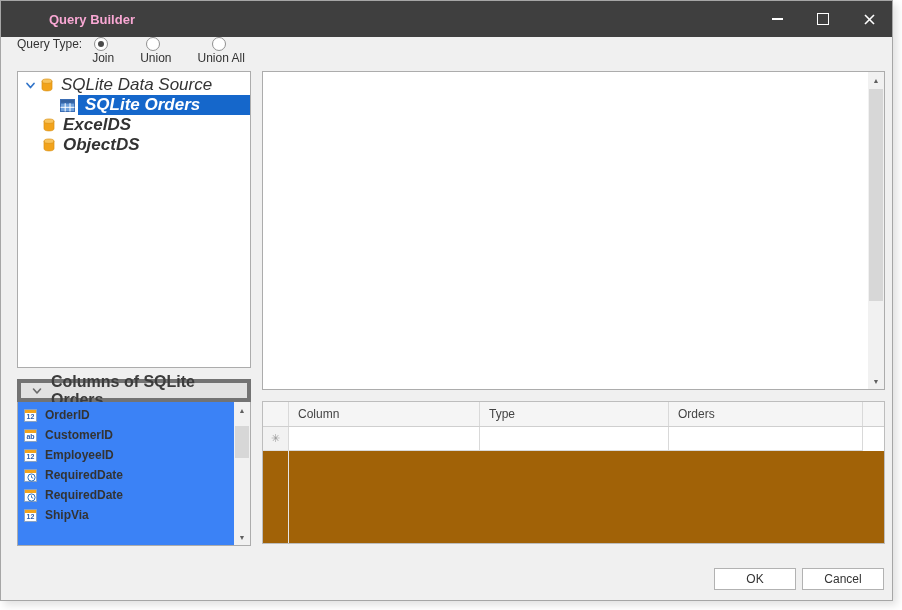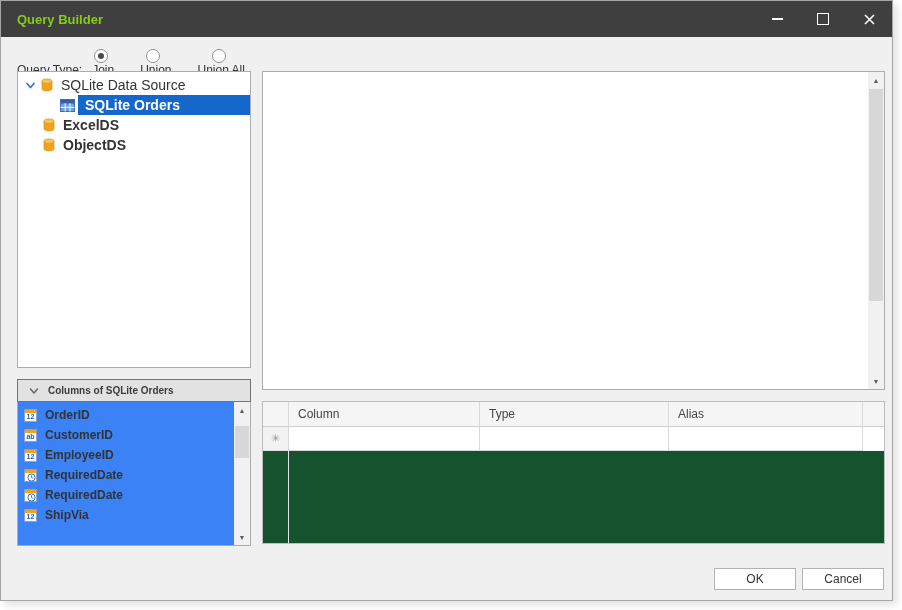--- a/index.html
+++ b/index.html
@@ -11,65 +11,65 @@
   .dialog{
     position:absolute;left:0;top:0;width:891px;height:599px;
     border:1px solid #a6a6a6;background:#f0f0f0;
     box-shadow:4px 4px 8px rgba(0,0,0,0.12);
   }
   
   .titlebar{
     position:absolute;left:0;top:0;right:0;height:36px;background:#3f3f3f;
     display:flex;align-items:center;
   }
-  .titlebar .title{color:#84cc16;font-size:13px;font-weight:bold;padding-left:16px;}
+  .titlebar .title{color:#f9a8d4;font-size:13px;font-weight:bold;padding-left:16px;margin-left:32px;}
   .win-controls{margin-left:auto;display:flex;height:100%;}
   .win-btn{width:46px;height:100%;display:flex;align-items:center;justify-content:center;cursor:default;}
   .min-bar{width:11px;height:2px;background:#fff;display:block;}
   .max-box{width:10px;height:10px;border:1.5px solid #fff;display:block;}
   .close-x{width:11px;height:11px;display:block;}
   
   .querytype{
-    position:absolute;left:16px;top:44px;height:32px;display:flex;align-items:flex-end;font-size:12px;
+    position:absolute;left:16px;top:36px;height:32px;display:flex;align-items:flex-start;font-size:12px;
   }
   .querytype .qt-label{margin-right:10px;}
   .radio-opt{display:flex;align-items:center;margin-right:26px;flex-direction:column;}
   .radio-circle{
     width:14px;height:14px;border:1px solid #909090;border-radius:50%;
     background:#fff;margin-right:5px;position:relative;box-sizing:border-box;flex:0 0 auto;
   }
   .radio-circle.selected::after{
     content:"";position:absolute;left:3px;top:3px;width:6px;height:6px;border-radius:50%;background:#4a4a4a;
   }
   
   .tree-panel{
     position:absolute;left:16px;top:70px;width:234px;height:297px;
     background:#fff;border:1px solid #acacac;box-sizing:border-box;overflow:hidden;
   }
-  .tree-row{height:20px;display:flex;align-items:center;font-size:14px;}
+  .tree-row{height:20px;display:flex;align-items:center;font-size:17px;font-style:italic;}
   .tree-row.first{margin-top:3px;}
   .tree-indent-root{padding-left:7px;}
   .tree-indent-child{padding-left:42px;justify-content:space-between;}
   .tree-indent-sib{padding-left:24px;}
   .tree-label{margin-left:7px;white-space:nowrap;}
   .bold{font-weight:bold;}
   .sel-strip{
     flex:1;height:20px;line-height:20px;background:#1567cb;color:#fff;
     font-weight:bold;padding-left:7px;margin-left:3px;white-space:nowrap;
   }
   .expander{width:11px;height:11px;margin-right:4px;flex:0 0 auto;}
   .dbicon{width:14px;height:14px;flex:0 0 auto;}
   .tblicon{width:15px;height:13px;flex:0 0 auto;}
   
   .cols-panel{
     position:absolute;left:16px;top:378px;width:234px;height:167px;box-sizing:border-box;
   }
   .cols-header{
-    height:23px;background:#e2e2e2;border:1px solid #737373;box-sizing:border-box;
-    display:flex;align-items:center;font-size:10px;font-weight:bold;color:#3c3c3c;
+    height:23px;background:#e2e2e2;border:4px solid #737373;box-sizing:border-box;
+    display:flex;align-items:center;font-size:16px;font-weight:bold;color:#3c3c3c;
   }
   .cols-header .hdr-chevron{width:10px;height:8px;margin:0 9px 0 11px;flex:0 0 auto;}
   .cols-list{
     position:relative;height:144px;background:#3b82f6;border:1px solid #acacac;border-top:none;
     box-sizing:border-box;overflow:hidden;
   }
   .col-item{height:20px;display:flex;align-items:center;padding-left:6px;font-size:12px;}
   .col-item:first-child{margin-top:3px;}
   .col-item .ci-label{font-weight:bold;margin-left:8px;}
   .type-icon{
@@ -95,21 +95,21 @@
   .vscroll .thumb{position:absolute;left:1px;width:14px;background:#d7d7d7;}
   
   .diagram-panel{
     position:absolute;left:261px;top:70px;width:623px;height:319px;
     background:#fff;border:1px solid #acacac;box-sizing:border-box;
   }
   .diagram-panel .thumb{top:17px;height:212px;}
   
   .grid-panel{
     position:absolute;left:261px;top:400px;width:623px;height:143px;
-    background:#14532d;border:1px solid #bdbdbd;box-sizing:border-box;overflow:hidden;
+    background:#a16207;border:1px solid #bdbdbd;box-sizing:border-box;overflow:hidden;
   }
   .grid-hdr{display:flex;height:25px;background:#f5f5f5;border-bottom:1px solid #cfcfcf;box-sizing:border-box;}
   .gh-cell{
     box-sizing:border-box;border-right:1px solid #d9d9d9;font-size:12px;color:#444;
     display:flex;align-items:center;padding-left:9px;
   }
   .gh-ind{width:26px;padding-left:0;}
   .gh-col{width:191px;}
   .gh-tbl{width:189px;}
   .gh-alias{width:194px;}
@@ -289,21 +289,21 @@
       <div class="thumb"></div>
       <div class="arr down">▼</div>
     </div>
   </div>
 
   <div class="grid-panel">
     <div class="grid-hdr">
       <div class="gh-cell gh-ind"></div>
       <div class="gh-cell gh-col">Column</div>
       <div class="gh-cell gh-tbl">Type</div>
-      <div class="gh-cell gh-alias">Alias</div>
+      <div class="gh-cell gh-alias">Orders</div>
       <div class="gh-cell gh-last"></div>
     </div>
     <div class="grid-row">
       <div class="gr-ind">✳</div>
       <div class="gr-cell gr-col"></div>
       <div class="gr-cell gr-tbl"></div>
       <div class="gr-cell gr-alias"></div>
       <div class="gr-cell gr-last"></div>
     </div>
     <div class="grid-gutter"></div>

